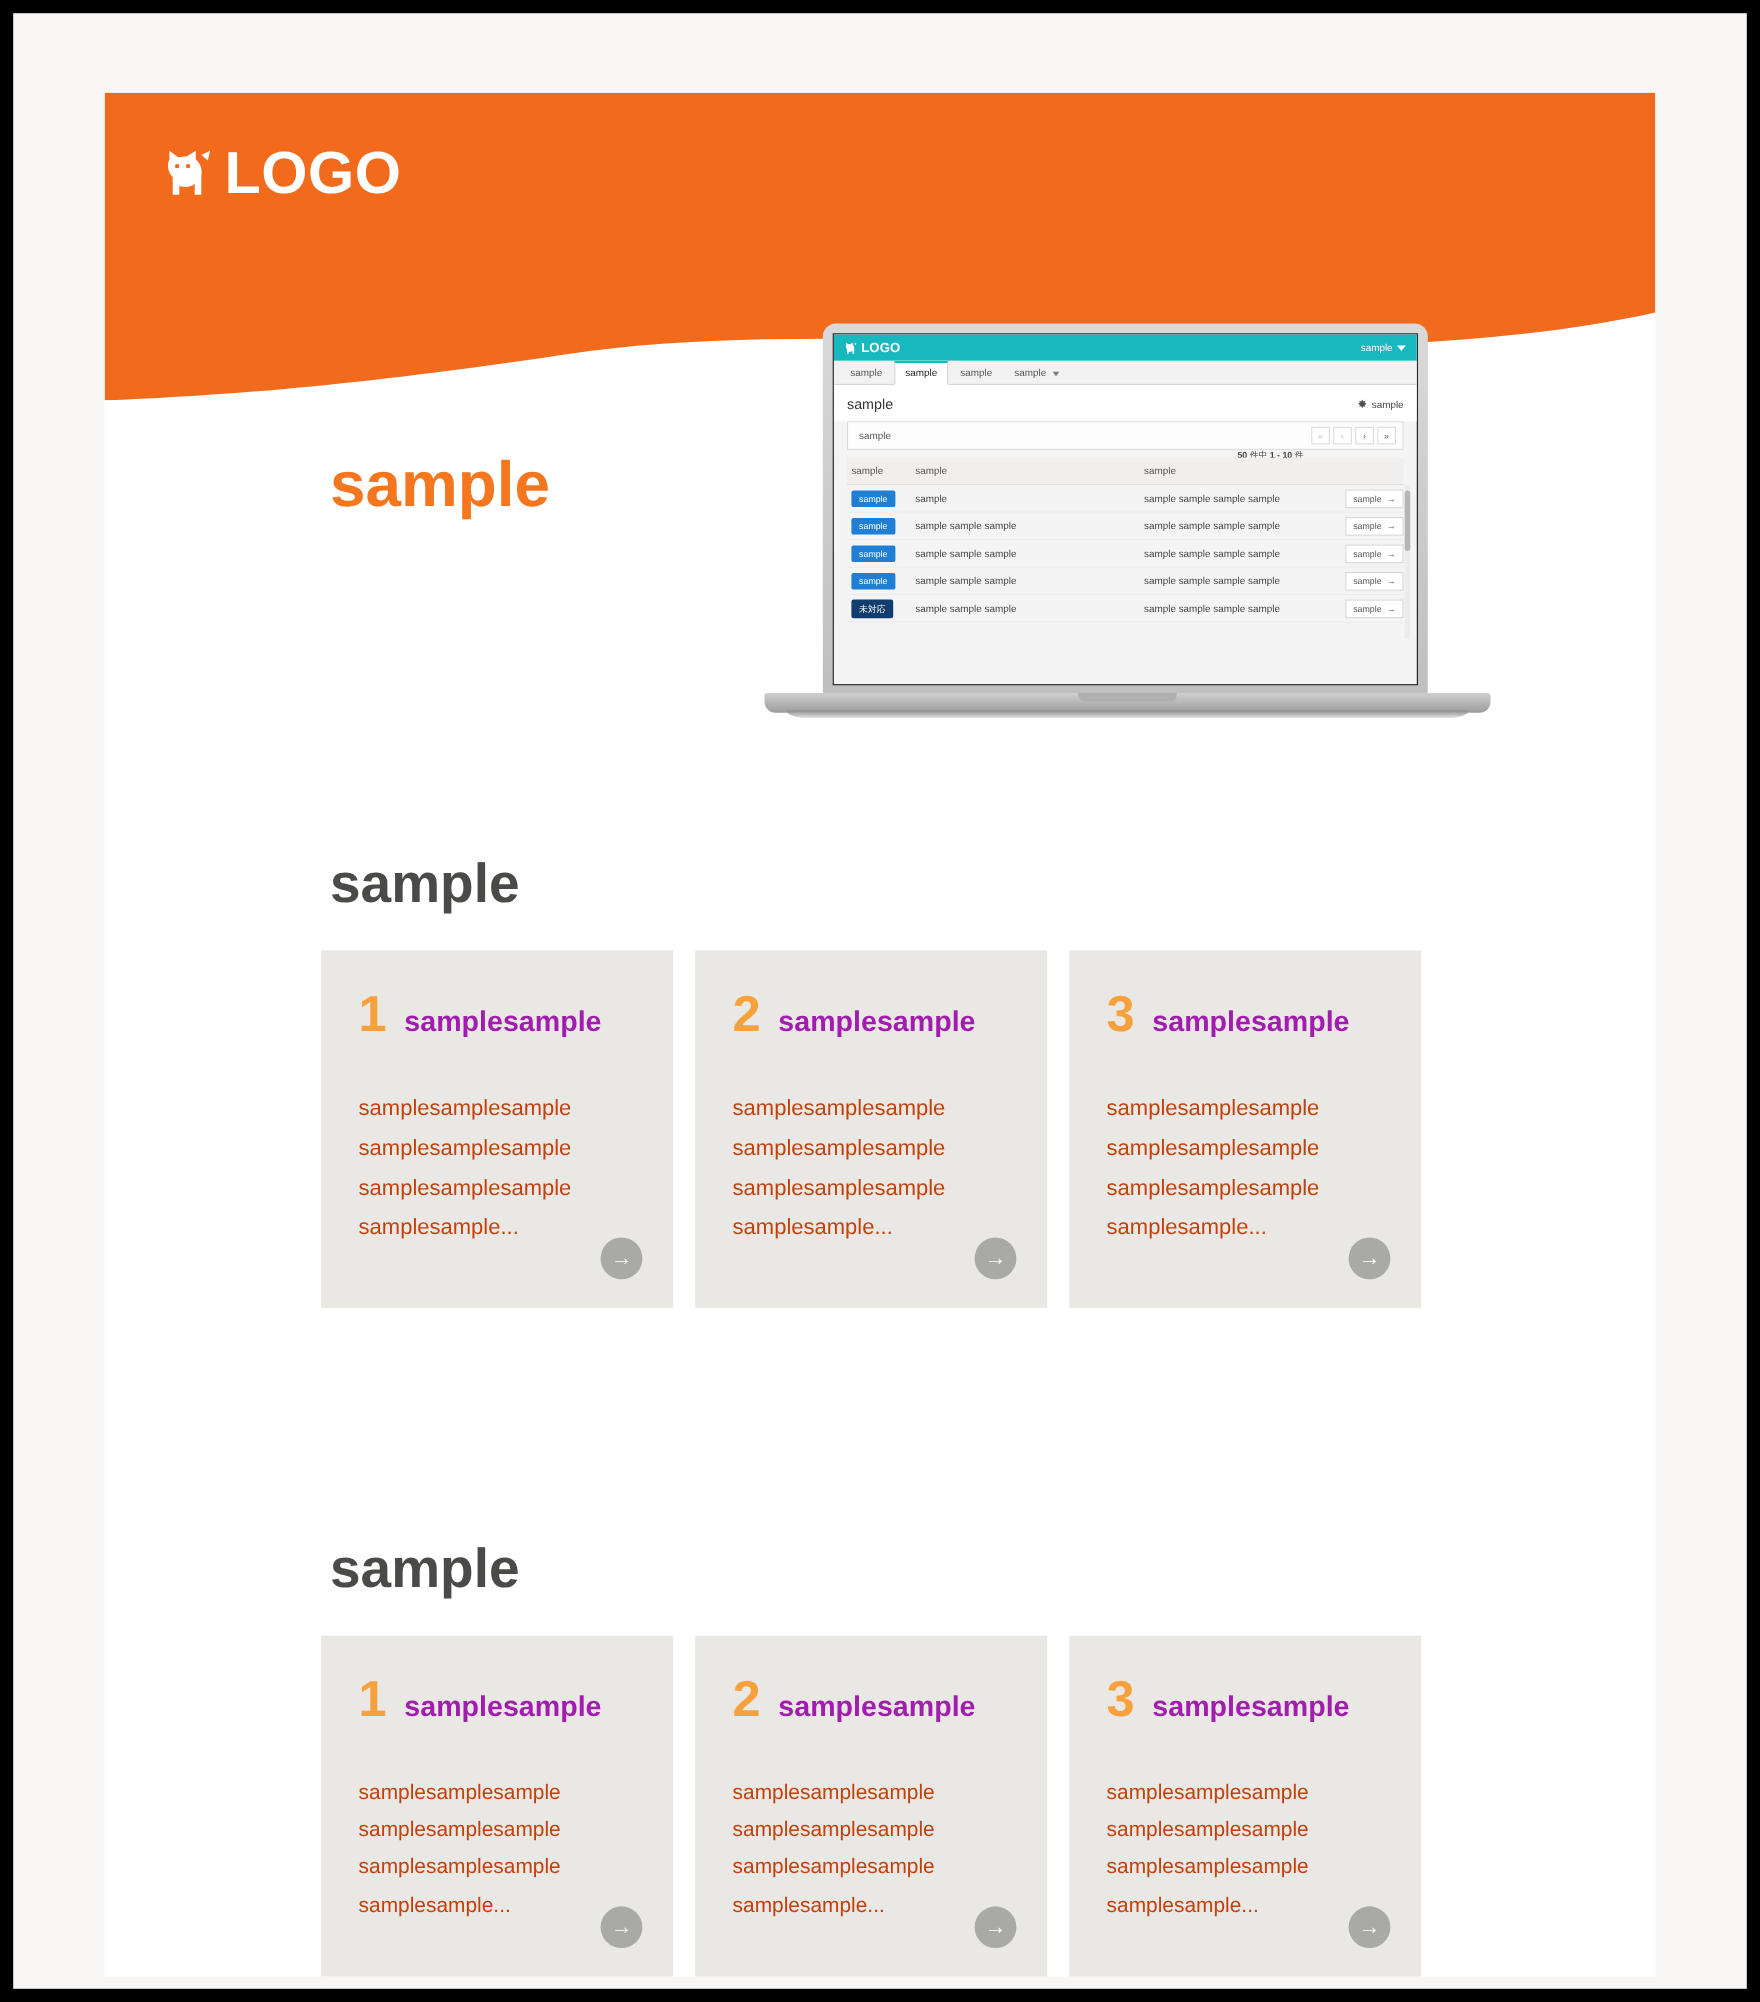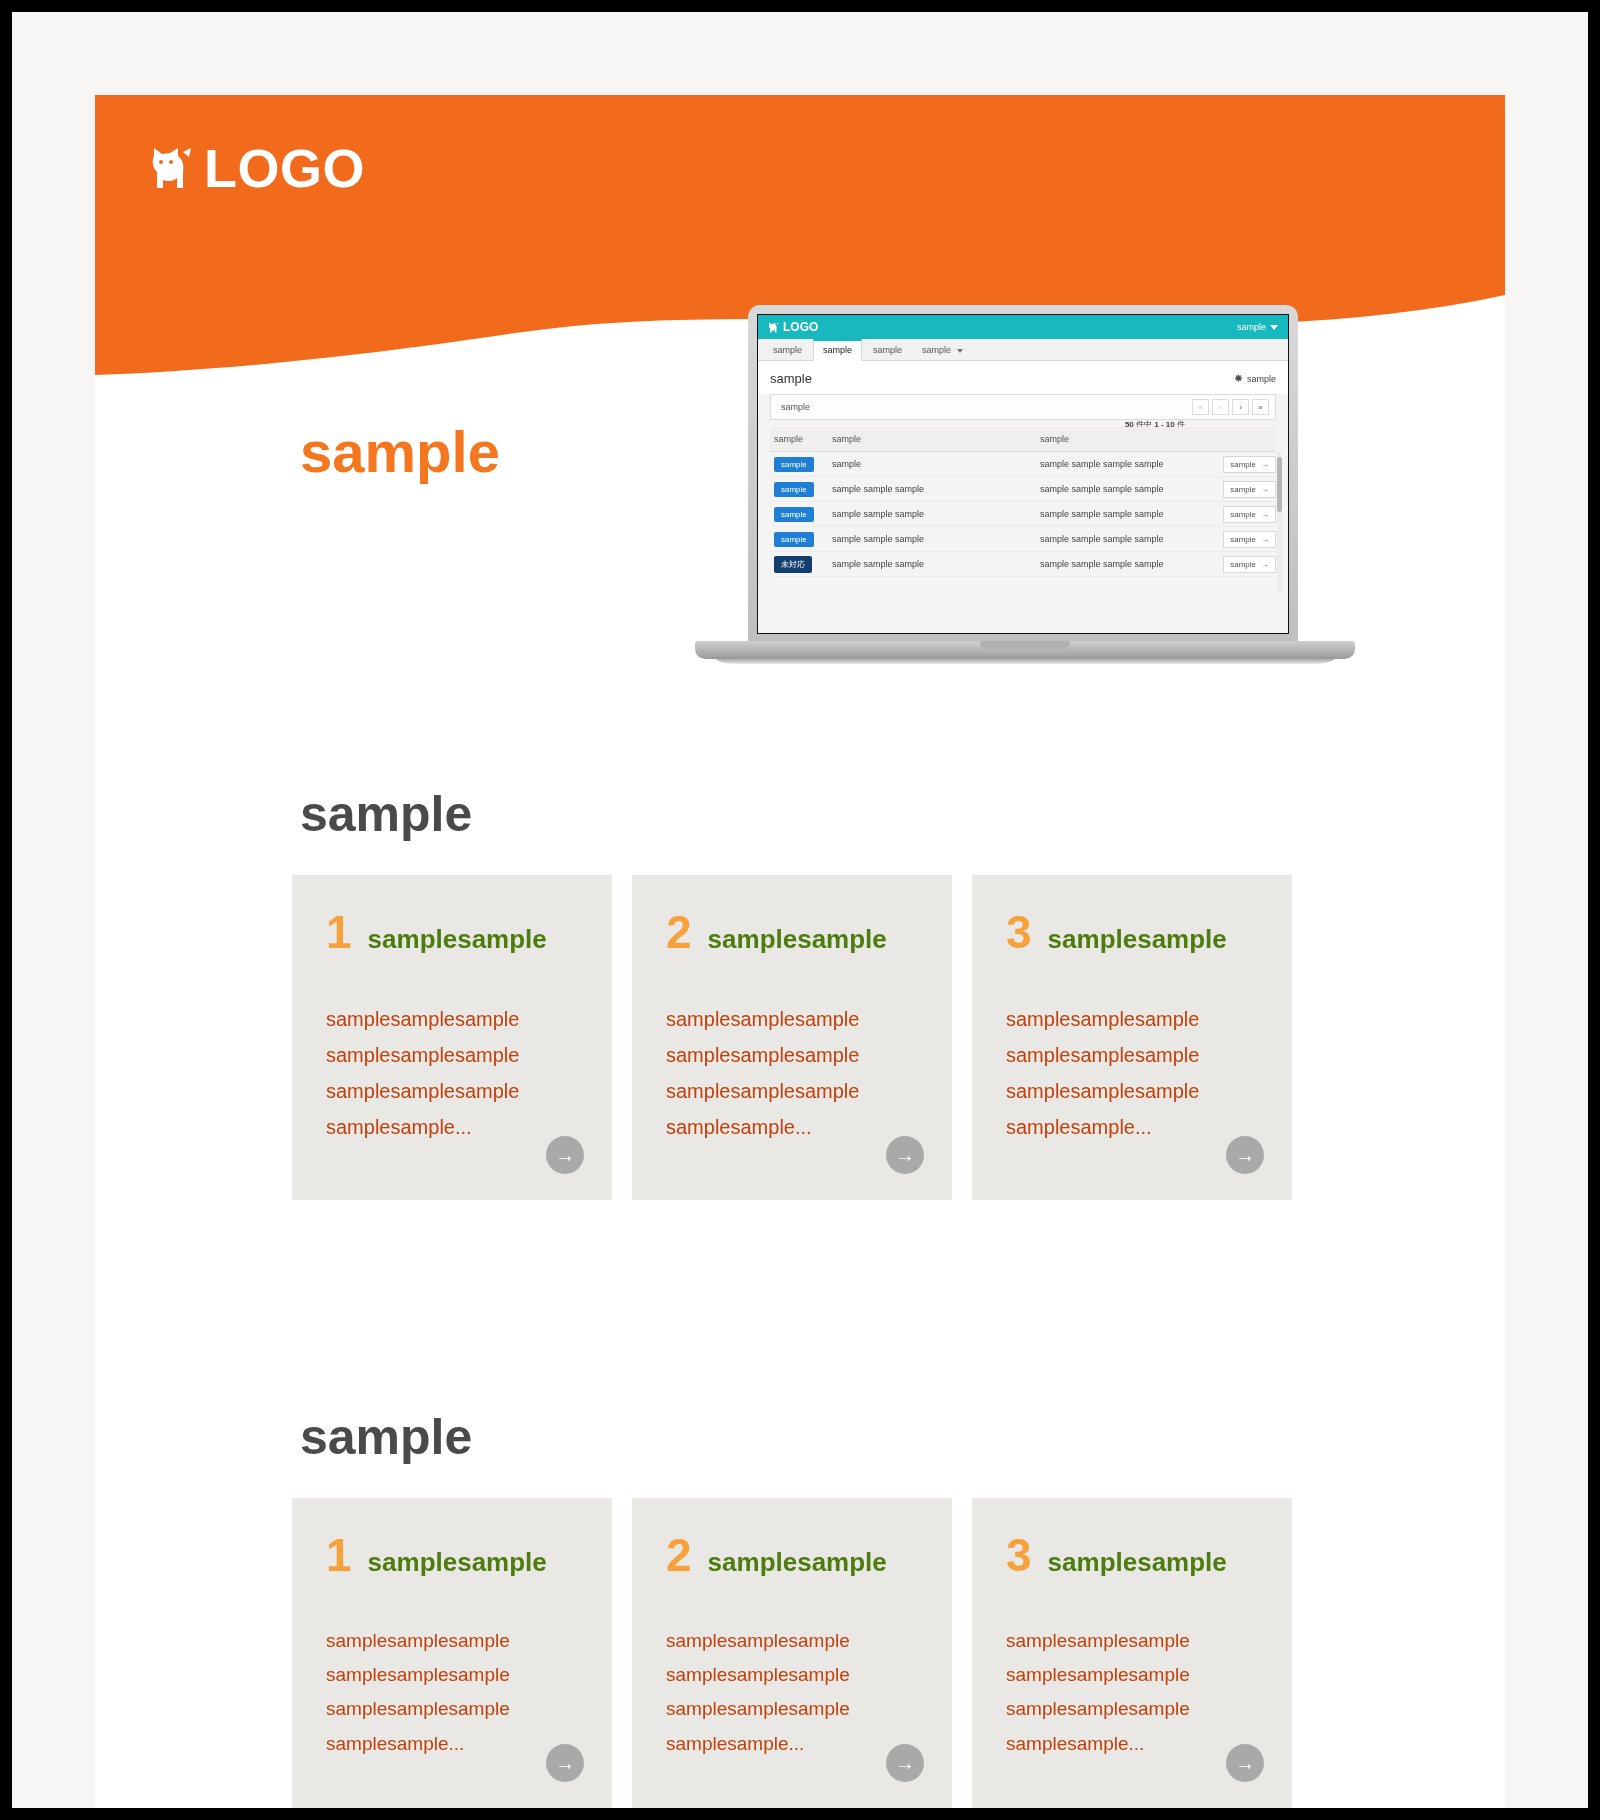--- a/index.html
+++ b/index.html
@@ -11,21 +11,21 @@
   }
   .outer-frame {
     position: absolute;
     left: 12px; top: 12px;
     width: 1576px; height: 1796px;
     background: #f7f6f4;
     overflow: hidden;
   }
   .page {
     position: absolute;
-    left: 83px; top: 83px;
+    left: 83px; top: 72px;
     width: 1410px; height: 1713px;
     background: #ffffff;
     overflow: hidden;
   }
 
   
   .hero {
     position: relative;
     width: 1410px; height: 280px;
     overflow: hidden;
@@ -199,21 +199,21 @@
     width: 320px; height: 325px;
     background: #eae8e4;
     padding: 34px 34px 0 34px;
     position: relative;
   }
   .card-head { display: flex; align-items: baseline; gap: 16px; }
   .card-num {
     font-size: 46px; font-weight: bold; color: #f7a13c; line-height: 1;
   }
   .card-title {
-    font-size: 26px; font-weight: bold; color: #4d7c0f; line-height: 1;
+    font-size: 26px; font-weight: bold; color: #a21caf; line-height: 1;
   }
   .card-body {
     margin-top: 46px;
     font-size: 20px; color: #c2410c; line-height: 1.8;
   }
   .card-arrow {
     position: absolute; right: 28px; bottom: 26px;
     width: 38px; height: 38px; border-radius: 50%;
     background: #a9a9a7; color: #fff;
     display: flex; align-items: center; justify-content: center;

